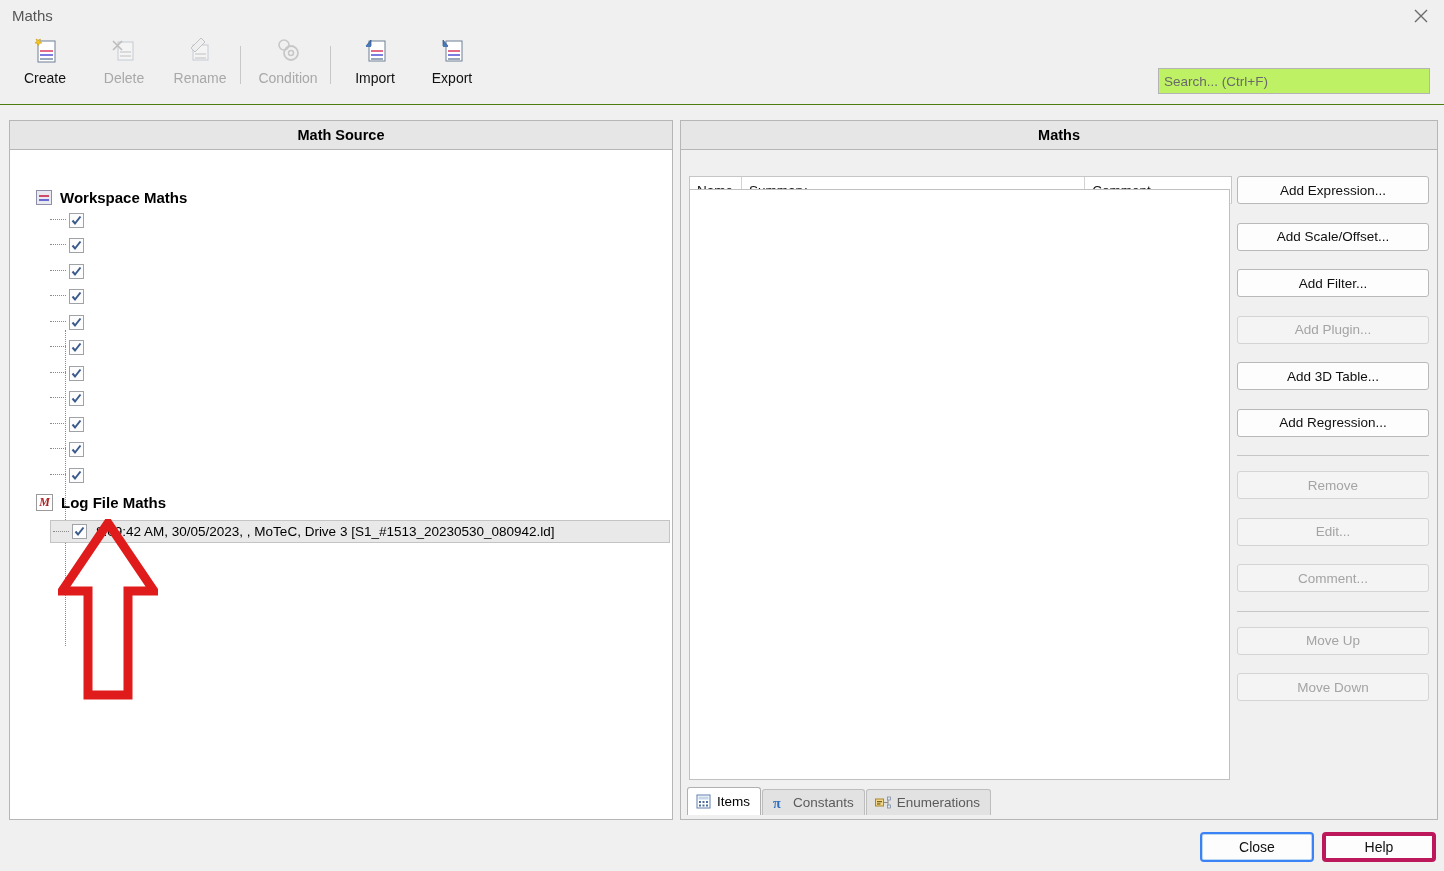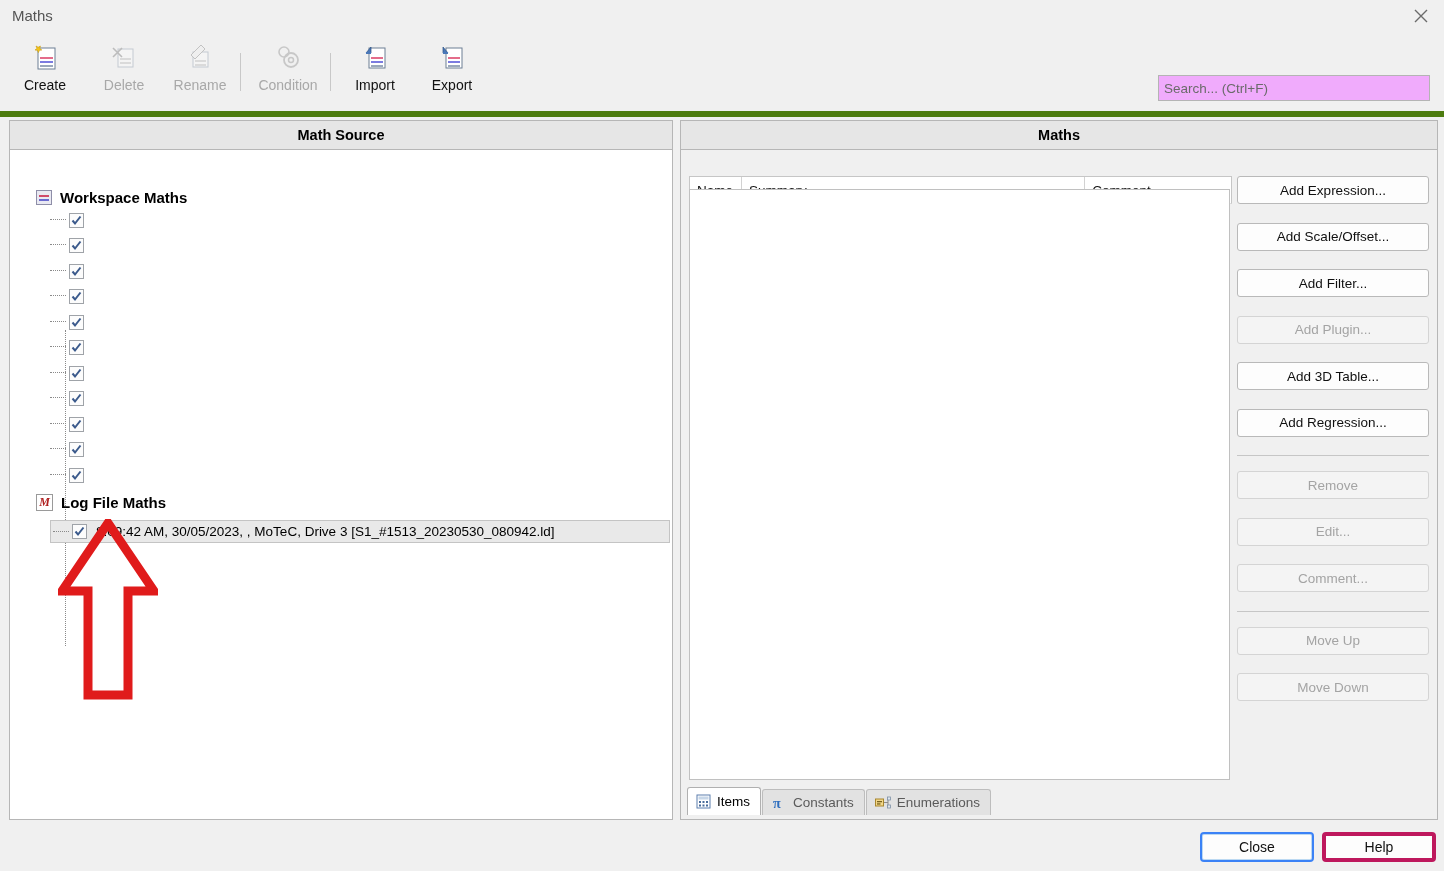--- a/index.html
+++ b/index.html
@@ -26,23 +26,23 @@
   }
   .titlebar .closebtn {
     position: absolute; right: 0; top: 0; width: 46px; height: 32px;
     display: flex; align-items: center; justify-content: center;
     cursor: pointer;
   }
   .titlebar .closebtn svg { display:block; }
 
   
   .toolbar {
-    position: absolute; left: 0; top: 35px; width: 1444px; height: 76px;
+    position: absolute; left: 0; top: 28px; width: 1444px; height: 76px;
     background: #f0f0f0;
-    border-bottom: 6px solid #4d7c0f;
+    border-bottom: 1px solid #4d7c0f;
   }
   .tb-item {
     position: absolute; top: 6px;
     width: 74px; height: 62px;
     display: flex; flex-direction: column; align-items: center;
     justify-content: flex-start;
     cursor: pointer;
   }
   .tb-item .tb-icon { height: 34px; display:flex; align-items:center; justify-content:center;}
   .tb-item .tb-label {
@@ -52,21 +52,21 @@
   .tb-item.disabled .tb-label { color: #a8a8a8; }
   .tb-item.disabled .tb-icon { opacity: 0.33; }
   .tb-sep {
     position: absolute; top: 18px; width: 1px; height: 38px;
     background: #c8c8c8;
   }
 
   .searchbox {
     position: absolute; right: 14px; top: 40px;
     width: 272px; height: 26px;
-    background: #f0abfc;
+    background: #bef264;
     border: 1px solid #b4b4b4;
     box-sizing: border-box;
     padding: 0 0 0 5px;
     font-family: "Liberation Sans", sans-serif;
     font-size: 13.5px;
     color: #333;
     outline: none;
   }
   .searchbox::placeholder { color: #6a6a6a; }
 

